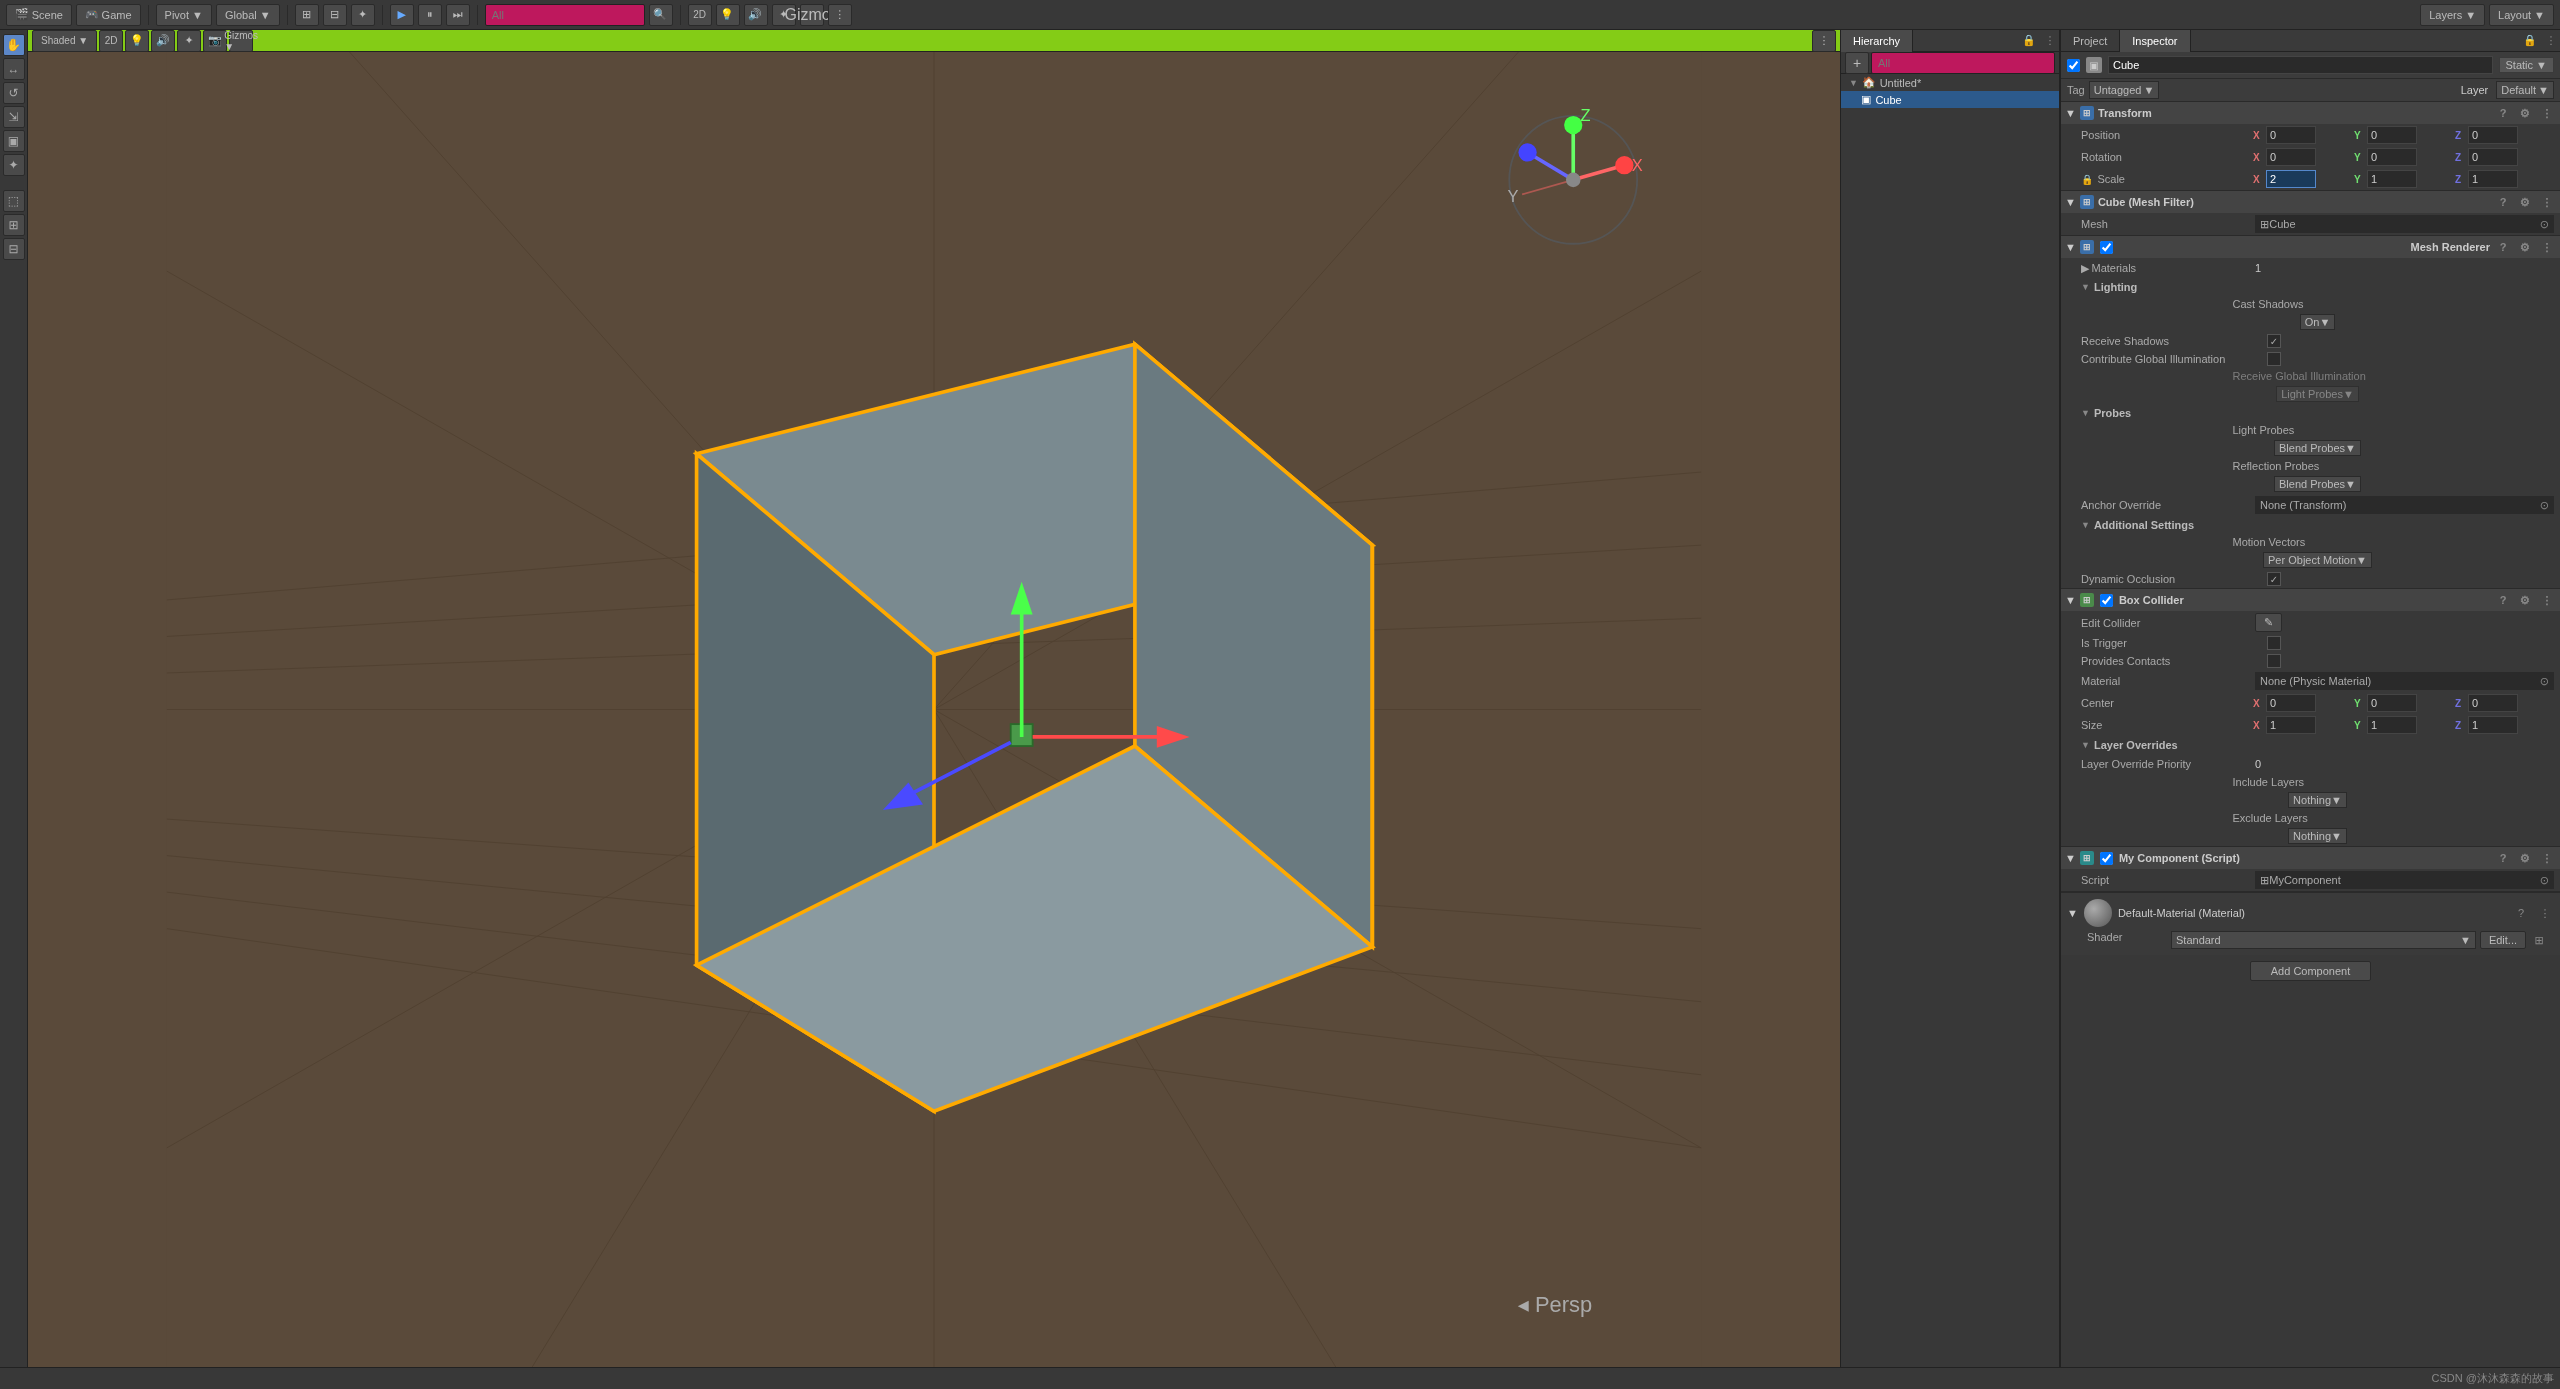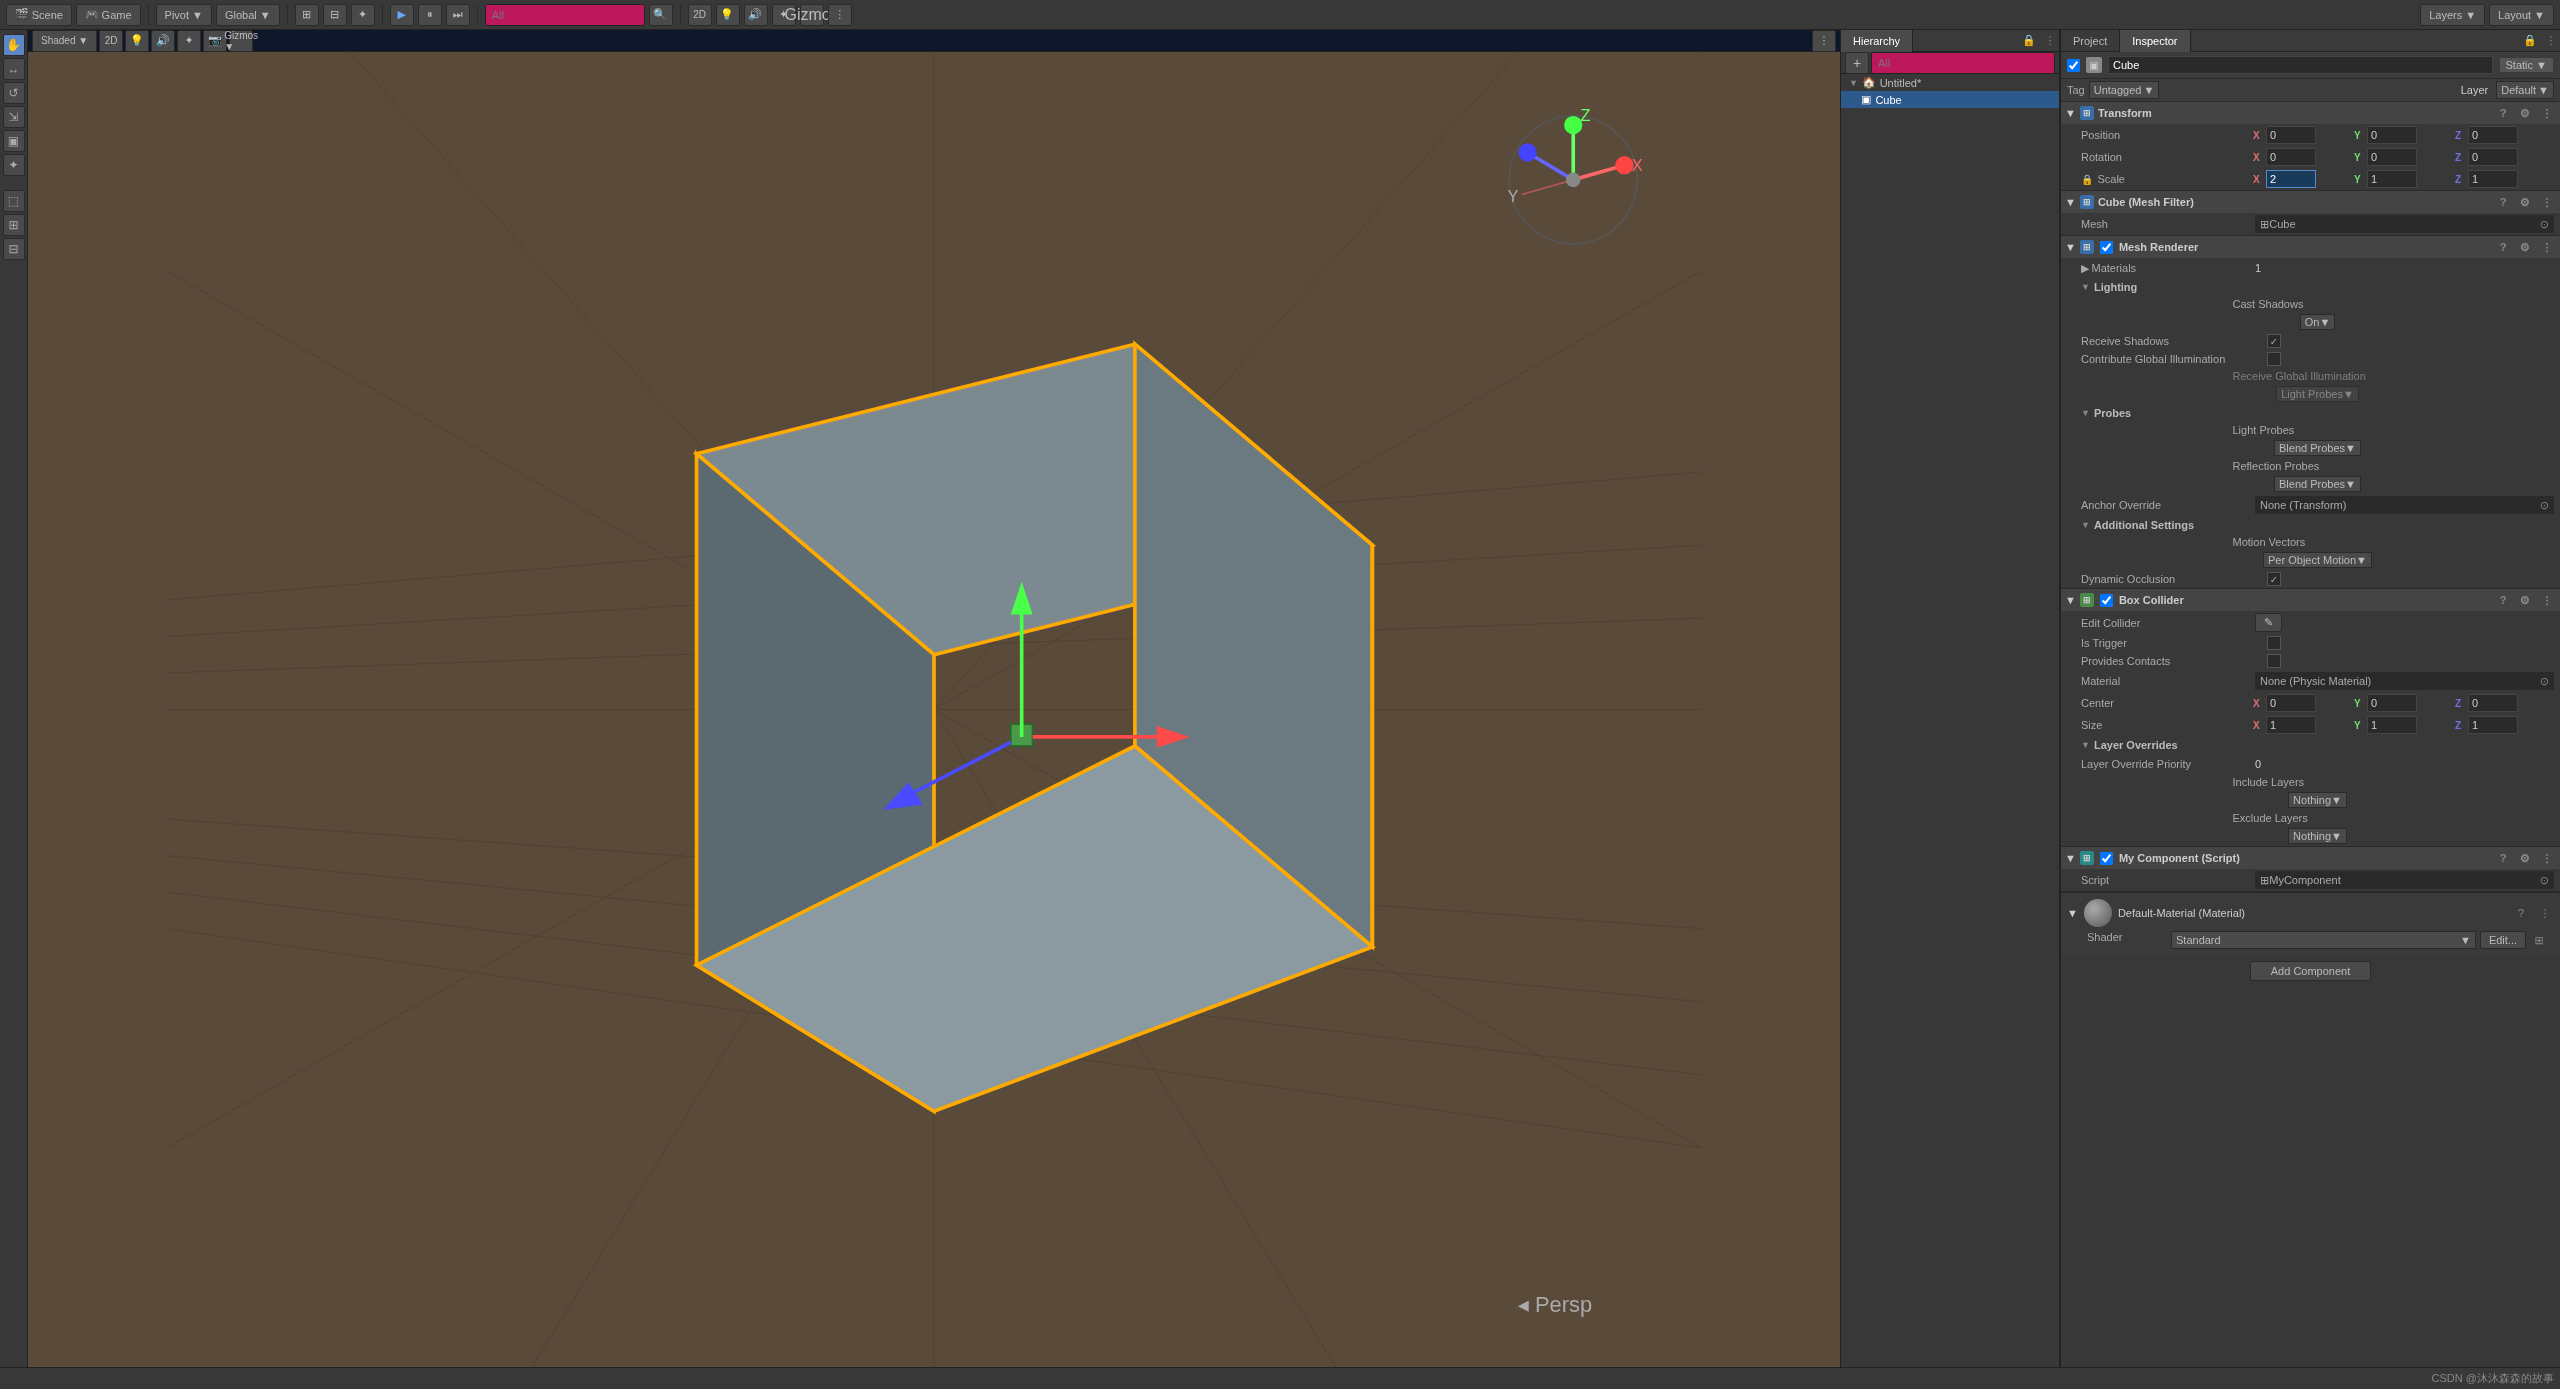--- a/index.html
+++ b/index.html
@@ -100,21 +100,21 @@
 
     
     .scene-view {
       flex: 1;
       background: #5a4a3a;
       position: relative;
       overflow: hidden;
     }
     .scene-toolbar {
       height: 22px;
-      background: #0f172a;
+      background: #84cc16;
       display: flex;
       align-items: center;
       padding: 0 4px;
       gap: 2px;
       border-bottom: 1px solid #222;
     }
 
     
     .hierarchy-panel {
       width: 220px;
@@ -795,21 +795,21 @@
           <span style="color:#888;">⊙</span>
         </div>
       </div>
     </div>
 
     <div class="component-section">
       <div class="component-header">
         <span>▼</span>
         <div class="component-icon blue">⊞</div>
         <input type="checkbox" checked="" style="margin: 0px 2px;">
-        <span style="flex:1;">Mesh Renderer</span>
+        <span style="flex:1;text-align:right;">Mesh Renderer</span>
         <div class="header-icon-btn">?</div>
         <div class="header-icon-btn">⚙</div>
         <div class="header-icon-btn">⋮</div>
       </div>
 
       <div class="prop-row">
         <span class="prop-label" style="display:flex;align-items:center;gap:2px;">
           <span>▶</span>
           <span>Materials</span>
         </span>

